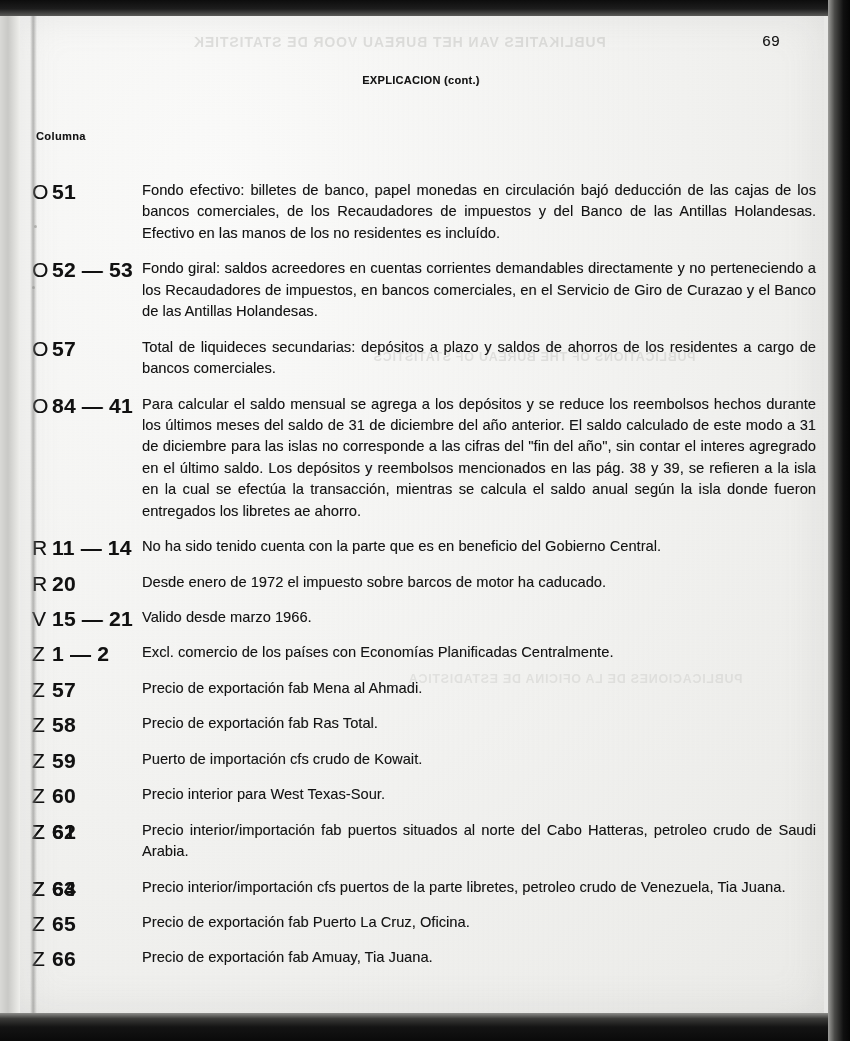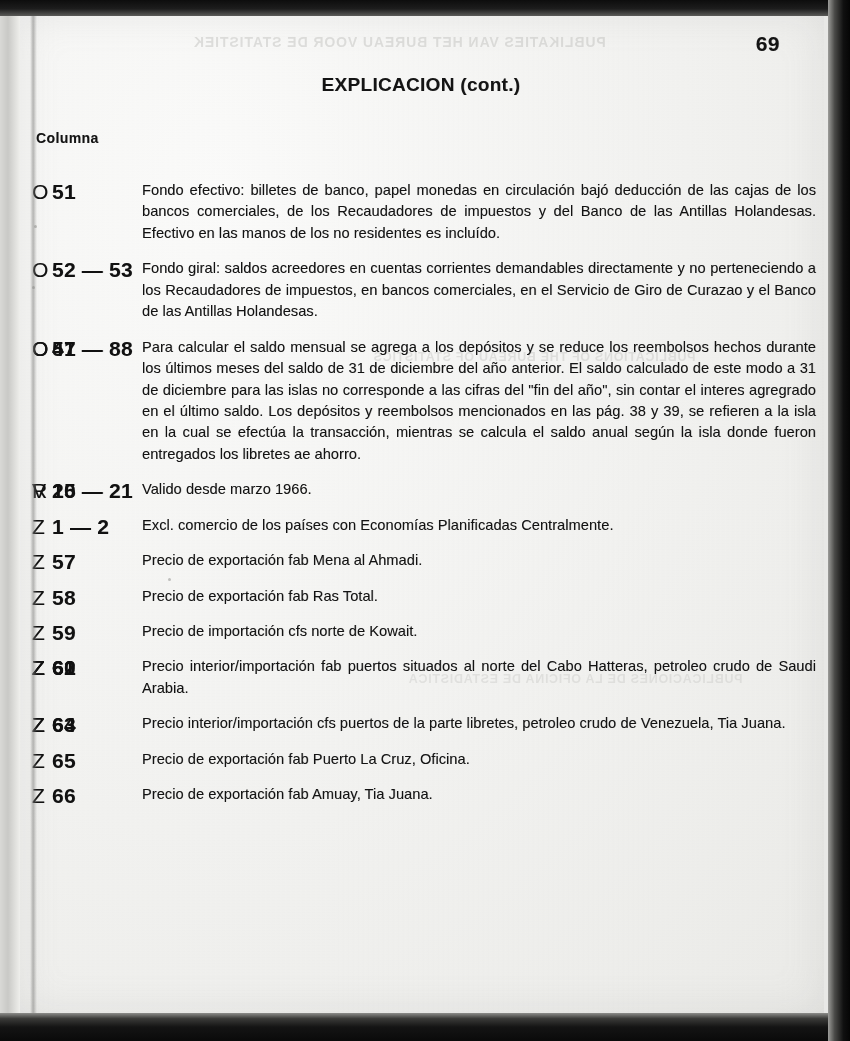--- a/index.html
+++ b/index.html
@@ -117,43 +117,43 @@
     font-family: "Liberation Sans", sans-serif;
     white-space: nowrap;
     user-select: none;
   }
 
   
   .folio {
     position: absolute;
     right: 44px;
     top: 20px;
-    font-size: 21px;
-    font-weight: bold;
+    font-size: 15px;
+    font-weight: normal;
     color: #141414;
     letter-spacing: .5px;
   }
 
   .doc-title {
     position: absolute;
     left: 0;
     top: 62px;
     width: 806px;
     text-align: center;
-    font-size: 19px;
+    font-size: 11px;
     font-weight: bold;
     color: #141414;
     letter-spacing: .3px;
   }
 
   .col-heading {
     position: absolute;
     left: 18px;
     top: 118px;
-    font-size: 14px;
+    font-size: 11px;
     font-weight: bold;
     color: #141414;
     letter-spacing: .4px;
   }
 
   
   .entries {
     position: absolute;
     left: 0;
     top: 168px;
@@ -239,50 +239,57 @@
         <div class="entry">
           <div class="entry-code"><span class="entry-letter">O</span><span class="entry-num">51</span></div>
           <div class="entry-text">Fondo efectivo: billetes de banco, papel monedas en circulación bajó deducción de las cajas de los bancos comerciales, de los Recaudadores de impuestos y del Banco de las Antillas Holandesas. Efectivo en las manos de los no residentes es incluído.</div>
         </div>
         <div class="entry">
           <div class="entry-code"><span class="entry-letter">O</span><span class="entry-num">52 — 53</span></div>
           <div class="entry-text">Fondo giral: saldos acreedores en cuentas corrientes demandables directamente y no perteneciendo a los Recaudadores de impuestos, en bancos comerciales, en el Servicio de Giro de Curazao y el Banco de las Antillas Holandesas.</div>
         </div>
         <div class="entry">
           <div class="entry-code"><span class="entry-letter">O</span><span class="entry-num">57</span></div>
-        </div>
-        <div class="entry">
-          <div class="entry-code"><span class="entry-letter">O</span><span class="entry-num">41 — 88</span></div>
+          <div class="entry-text">Total de liquideces secundarias: depósitos a plazo y saldos de ahorros de los residentes a cargo de bancos comerciales.</div>
+        </div>
+        <div class="entry">
+          <div class="entry-code"><span class="entry-letter">O</span><span class="entry-num">84 — 41</span></div>
           <div class="entry-text">Para calcular el saldo mensual se agrega a los depósitos y se reduce los reembolsos hechos durante los últimos meses del saldo de 31 de diciembre del año anterior. El saldo calculado de este modo a 31 de diciembre para las islas no corresponde a las cifras del "fin del año", sin contar el interes agregrado en el último saldo. Los depósitos y reembolsos mencionados en las pág. 38 y 39, se refieren a la isla en la cual se efectúa la transacción, mientras se calcula el saldo anual según la isla donde fueron entregados los libretes ae ahorro.</div>
         </div>
         <div class="entry">
+          <div class="entry-code"><span class="entry-letter">R</span><span class="entry-num">11 — 14</span></div>
+          <div class="entry-text nojust">No ha sido tenido cuenta con la parte que es en beneficio del Gobierno Central.</div>
+        </div>
+        <div class="entry">
           <div class="entry-code"><span class="entry-letter">R</span><span class="entry-num">20</span></div>
+          <div class="entry-text nojust">Desde enero de 1972 el impuesto sobre barcos de motor ha caducado.</div>
         </div>
         <div class="entry">
           <div class="entry-code"><span class="entry-letter">V</span><span class="entry-num">15 — 21</span></div>
           <div class="entry-text nojust">Valido desde marzo 1966.</div>
         </div>
         <div class="entry">
           <div class="entry-code"><span class="entry-letter">Z</span><span class="entry-num">1 — 2</span></div>
           <div class="entry-text nojust">Excl. comercio de los países con Economías Planificadas Centralmente.</div>
         </div>
         <div class="entry">
           <div class="entry-code"><span class="entry-letter">Z</span><span class="entry-num">57</span></div>
           <div class="entry-text nojust">Precio de exportación fab Mena al Ahmadi.</div>
         </div>
         <div class="entry">
           <div class="entry-code"><span class="entry-letter">Z</span><span class="entry-num">58</span></div>
           <div class="entry-text nojust">Precio de exportación fab Ras Total.</div>
         </div>
         <div class="entry">
           <div class="entry-code"><span class="entry-letter">Z</span><span class="entry-num">59</span></div>
-          <div class="entry-text nojust">Precio de importación cfs norte de Kowait.</div>
+          <div class="entry-text nojust">Puerto de importación cfs crudo de Kowait.</div>
         </div>
         <div class="entry">
           <div class="entry-code"><span class="entry-letter">Z</span><span class="entry-num">60</span></div>
+          <div class="entry-text nojust">Precio interior para West Texas-Sour.</div>
         </div>
         <div class="entry">
           <div class="entry-code"><span class="entry-letter">Z</span><span class="entry-num">61</span></div>
         </div>
         <div class="entry">
           <div class="entry-code"><span class="entry-letter">Z</span><span class="entry-num">62</span></div>
           <div class="entry-text">Precio interior/importación fab puertos situados al norte del Cabo Hatteras, petroleo crudo de Saudi Arabia.</div>
         </div>
         <div class="entry">
           <div class="entry-code"><span class="entry-letter">Z</span><span class="entry-num">63</span></div>

